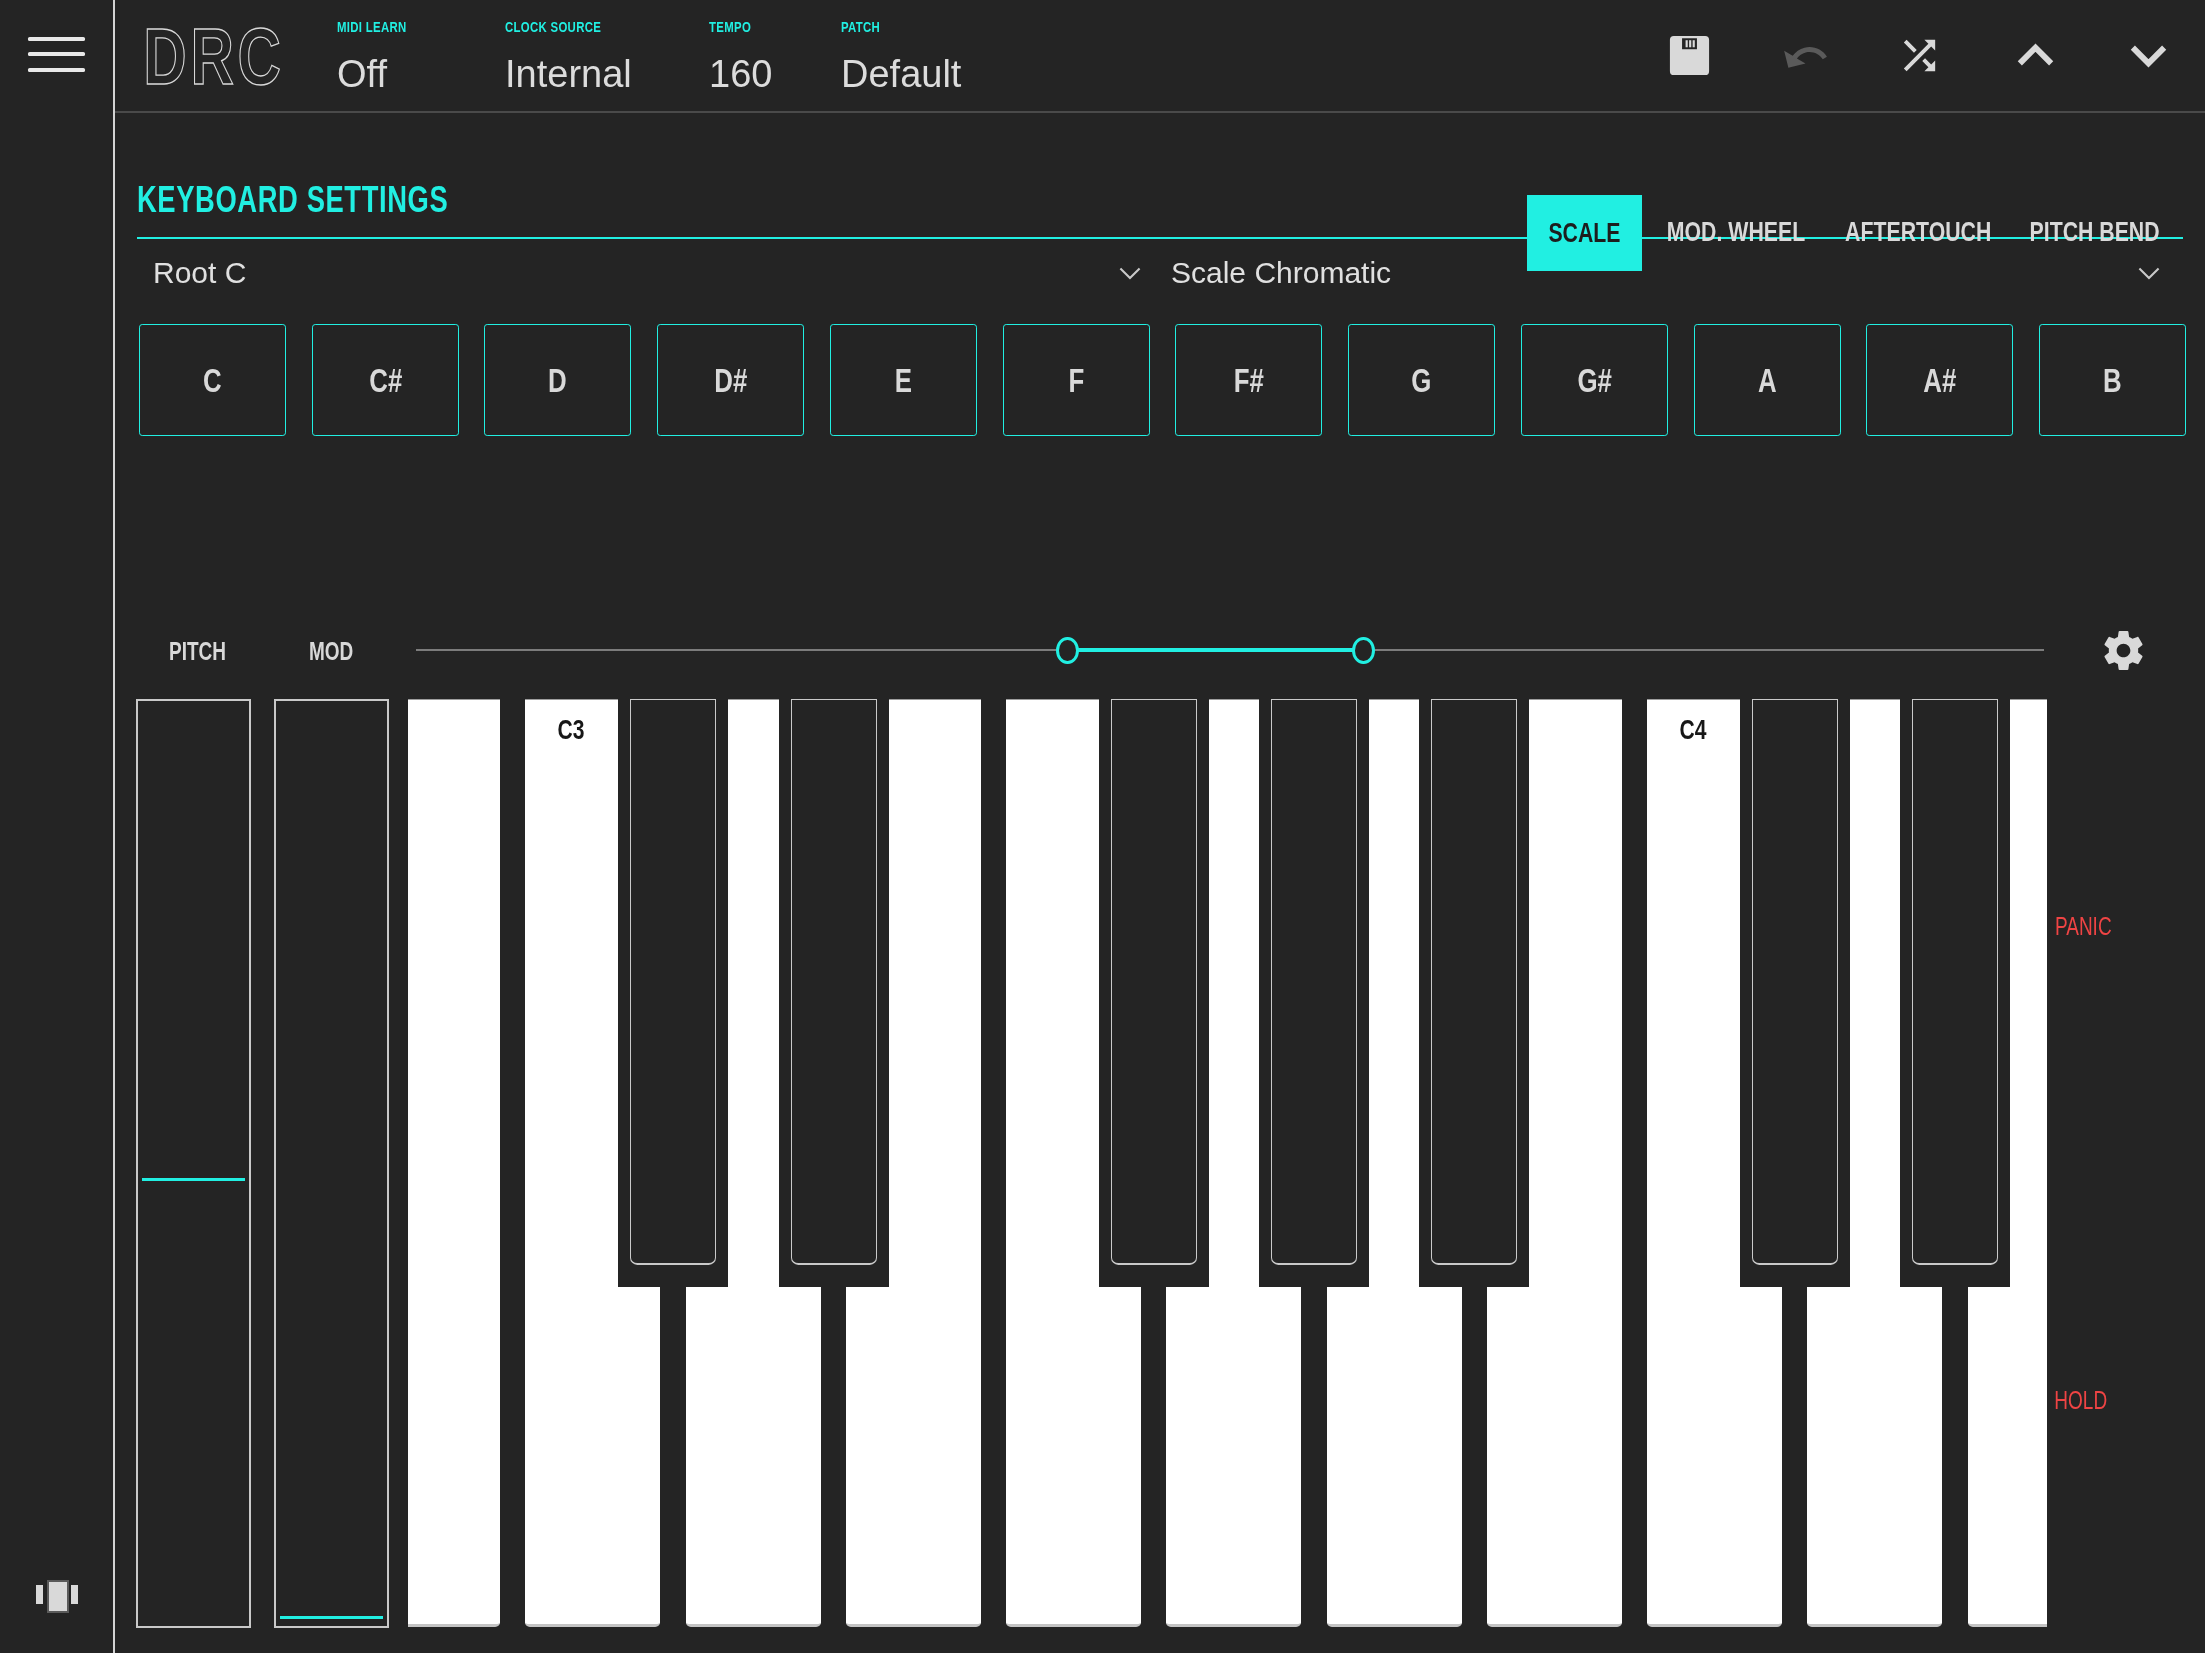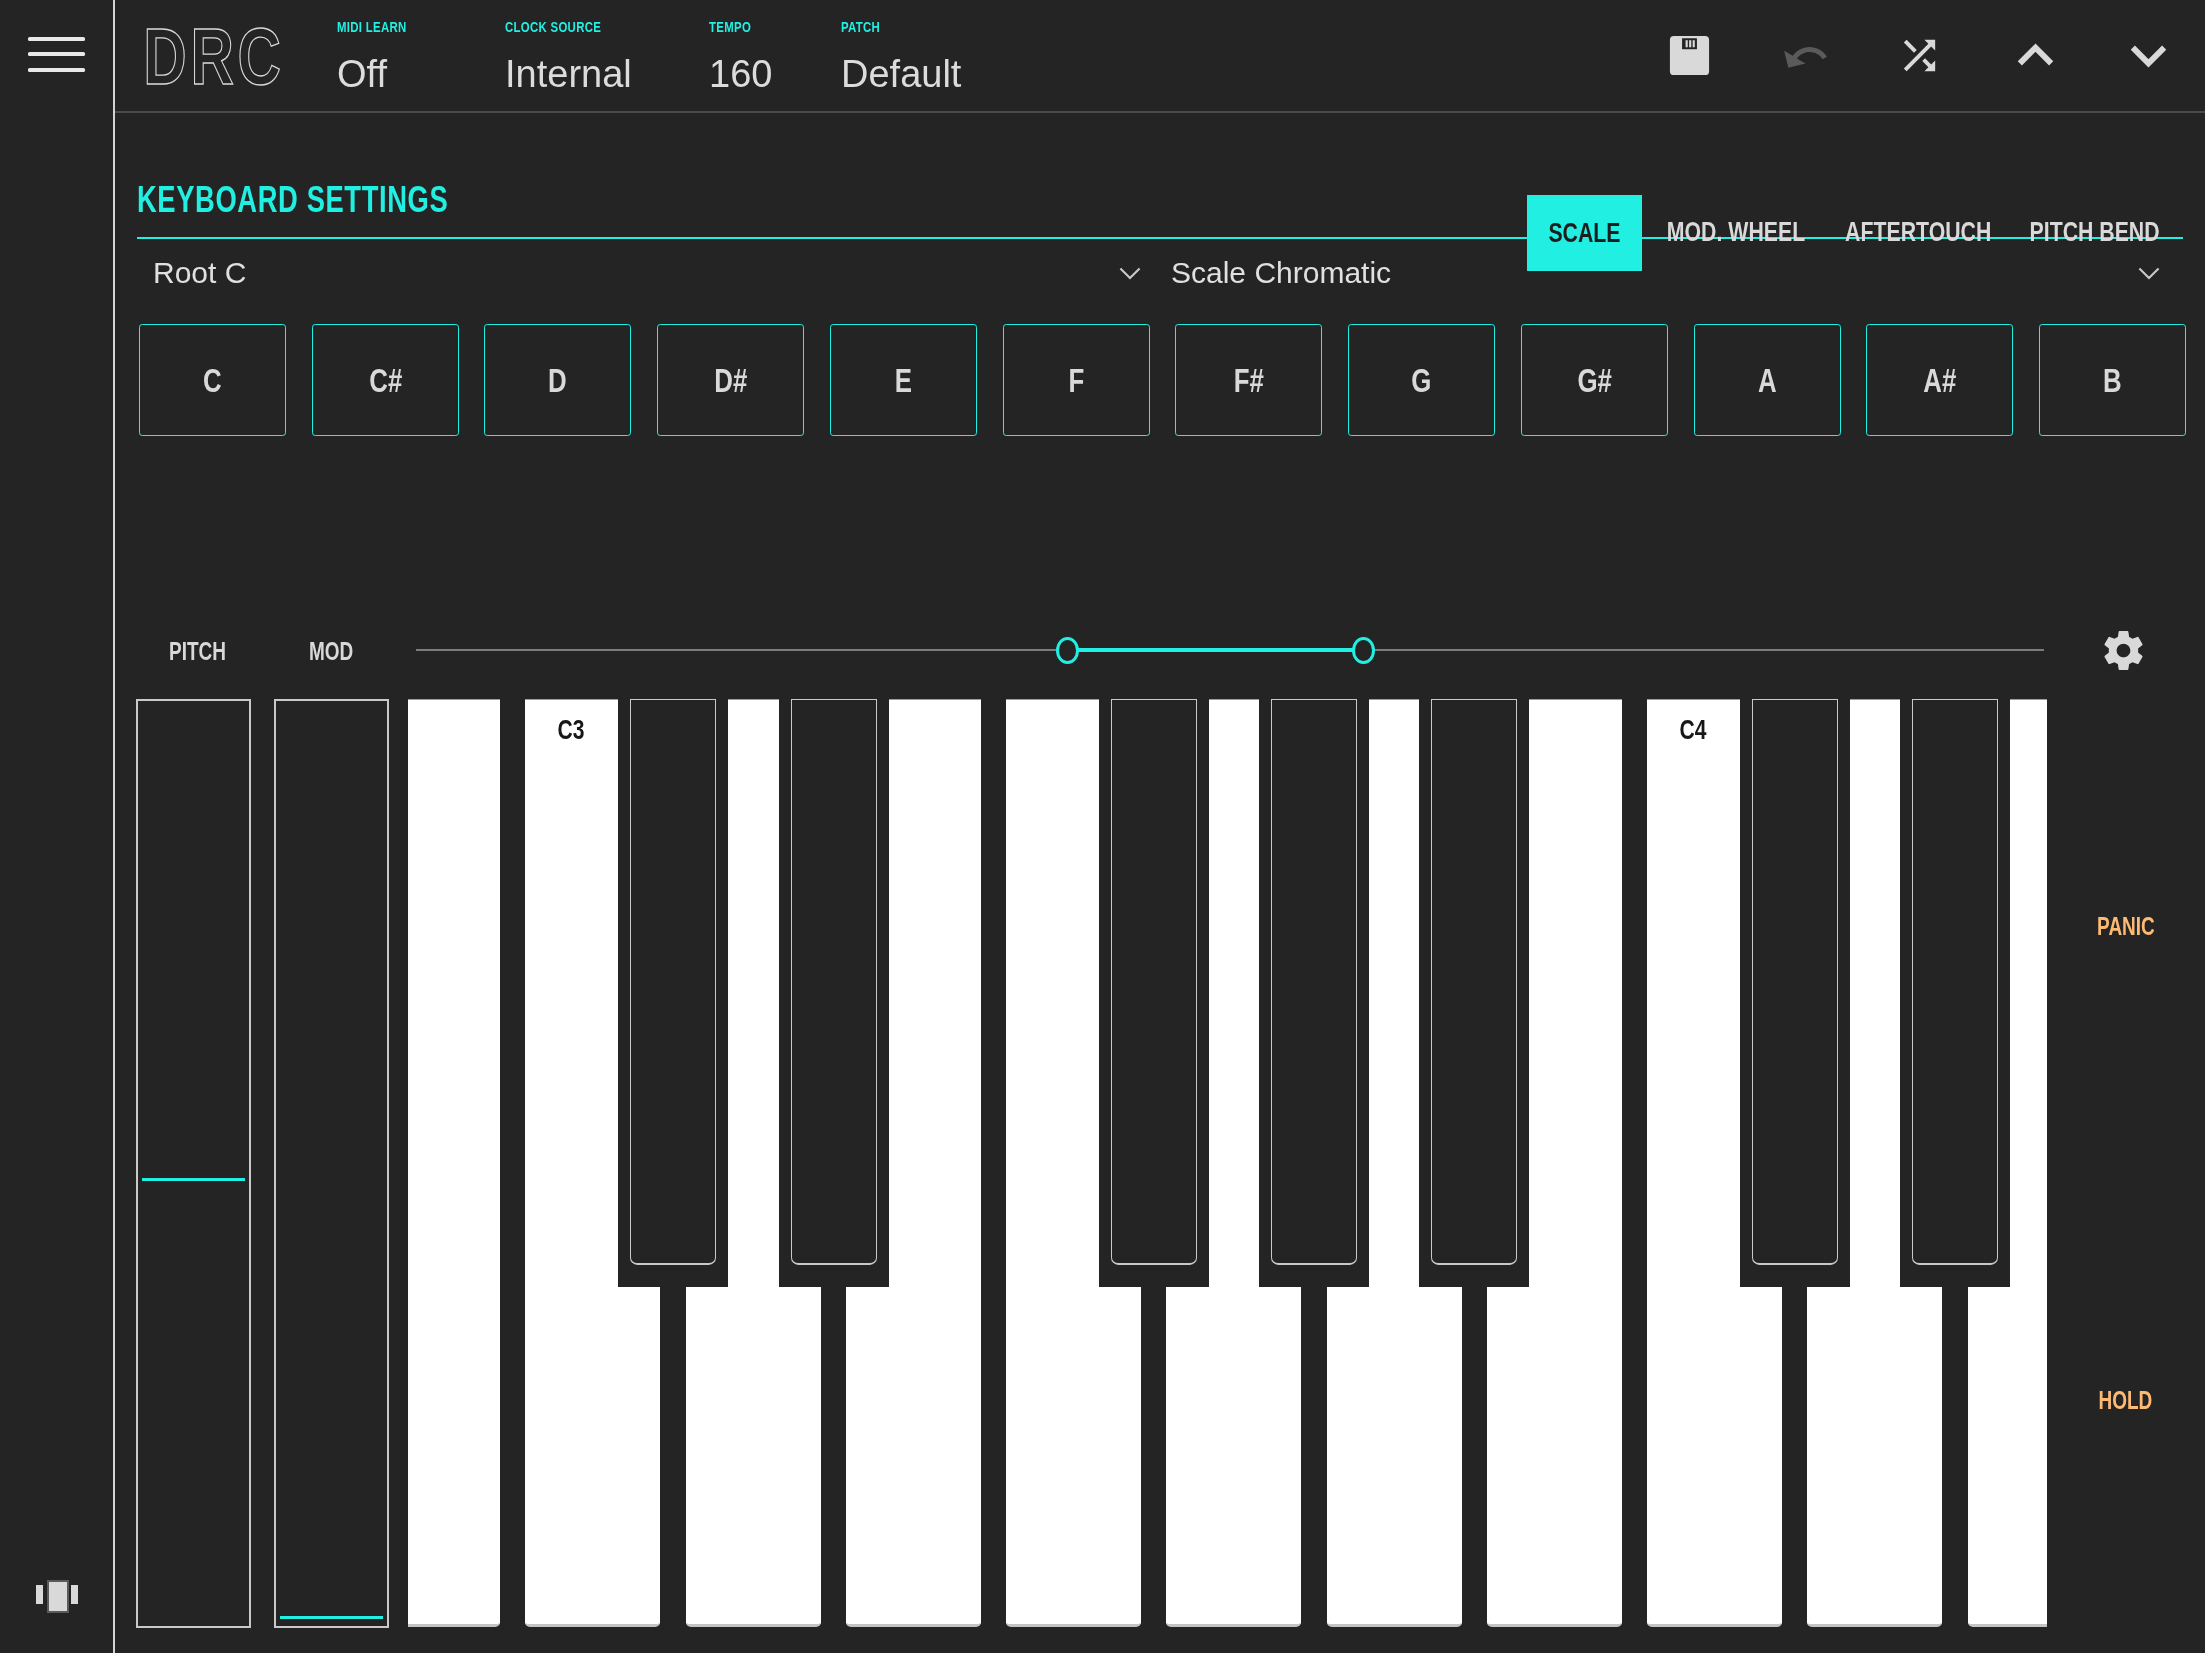--- a/index.html
+++ b/index.html
@@ -60,22 +60,22 @@
              border-top:1.6px solid #9e9e9e;border-bottom:3.2px solid #c4c4c4;
              border-radius:0 0 4.8px 4.8px;box-sizing:border-box;cursor:pointer;z-index:1;}
   .black-wrap{position:absolute;top:0;width:110px;height:588px;background:#242424;z-index:2;}
   .black-key{position:absolute;left:12px;top:0;width:86px;height:566px;background:#242424;
              border:1.6px solid #c9c9c9;border-bottom-width:2.4px;border-radius:0 0 7.3px 7.3px;
              box-sizing:border-box;cursor:pointer;}
   .key-label{position:absolute;left:46px;top:14.5px;transform:translateX(-50%) scaleX(0.78);
              color:#171717;font-size:27px;font-weight:bold;z-index:3;}
 
   
-  .side-action{left:2046px;width:159px;text-align:center;color:#fdba74;font-size:25px;
-               font-weight:bold;cursor:pointer;}
+  .side-action{left:2046px;width:159px;text-align:left;color:#ef4444;font-size:25px;
+               font-weight:normal;cursor:pointer;}
 </style>
 </head>
 <body>
 
 <div id="app">
 
   <div id="sidebar" class="abs">
     <div id="hamburger" class="abs">
       <div class="bar" style="top:0"></div>
       <div class="bar" style="top:15.3px"></div>

